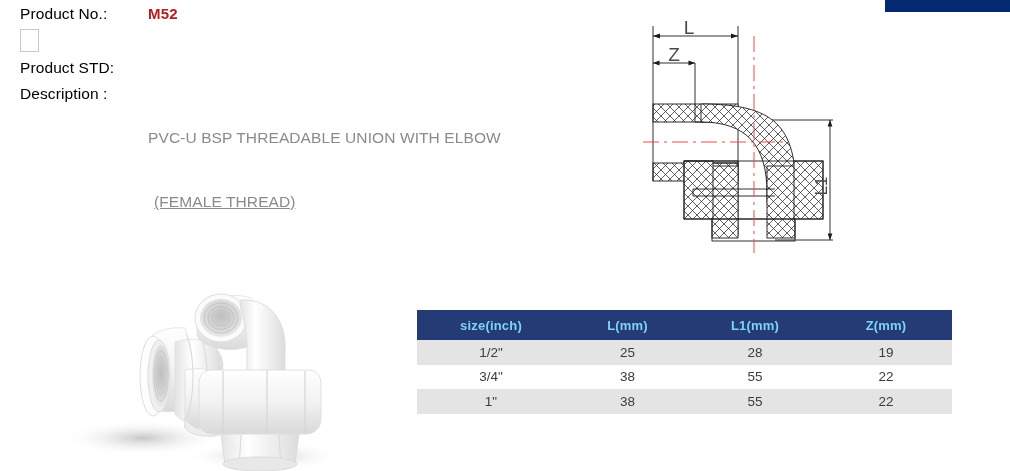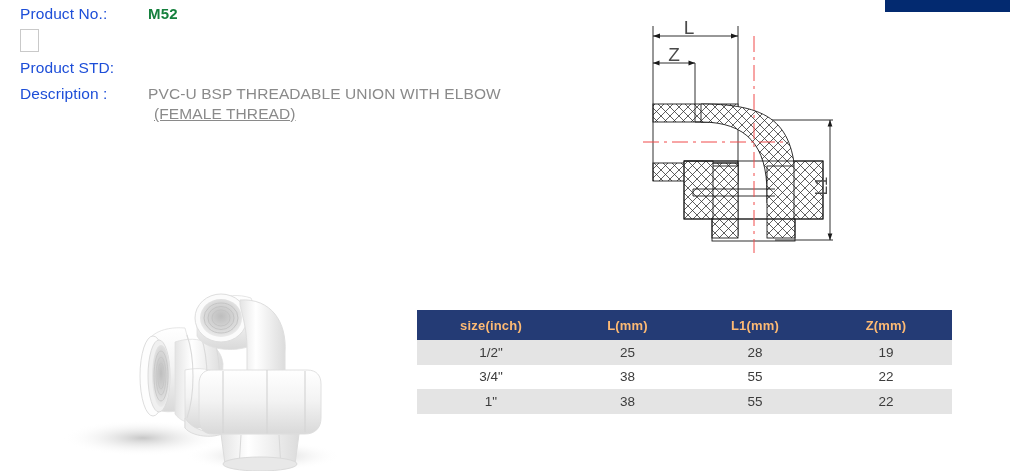--- a/index.html
+++ b/index.html
@@ -35,41 +35,42 @@
   }
   .spec-row {
     display: flex;
     align-items: flex-start;
     margin-bottom: 6px;
     min-height: 20px;
   }
   .spec-label {
     width: 128px;
     flex: 0 0 128px;
-    color: #1d4ed8;
+    color: #000000;
     font-size: 15.5px;
     line-height: 20px;
     letter-spacing: 0.1px;
     white-space: nowrap;
   }
   .spec-value {
     font-size: 15.5px;
     line-height: 20px;
     color: #8a8a8a;
     letter-spacing: 0.1px;
   }
   .spec-value.strong {
-    color: #15803d;
+    color: #b91c1c;
     font-weight: bold;
     font-size: 15px;
     letter-spacing: 0.2px;
   }
   .spec-value .desc-line {
     display: block;
     white-space: nowrap;
+    margin-top: 44px;
   }
   .spec-value .desc-line + .desc-line {
     padding-left: 6px;
     text-decoration: underline;
   }
   #color-swatch {
     width: 19px;
     height: 23px;
     border: 1px solid #c9c9c9;
     background: #ffffff;
@@ -101,21 +102,21 @@
   #spec-table {
     position: absolute;
     left: 417px;
     top: 310px;
     width: 535px;
     border-collapse: collapse;
     table-layout: fixed;
   }
   #spec-table th {
     background: #243b75;
-    color: #fdba74;
+    color: #7dd3fc;
     font-size: 13px;
     font-weight: bold;
     height: 30px;
     text-align: center;
     letter-spacing: 0.2px;
     padding: 0;
   }
   #spec-table td {
     height: 24.5px;
     text-align: center;

